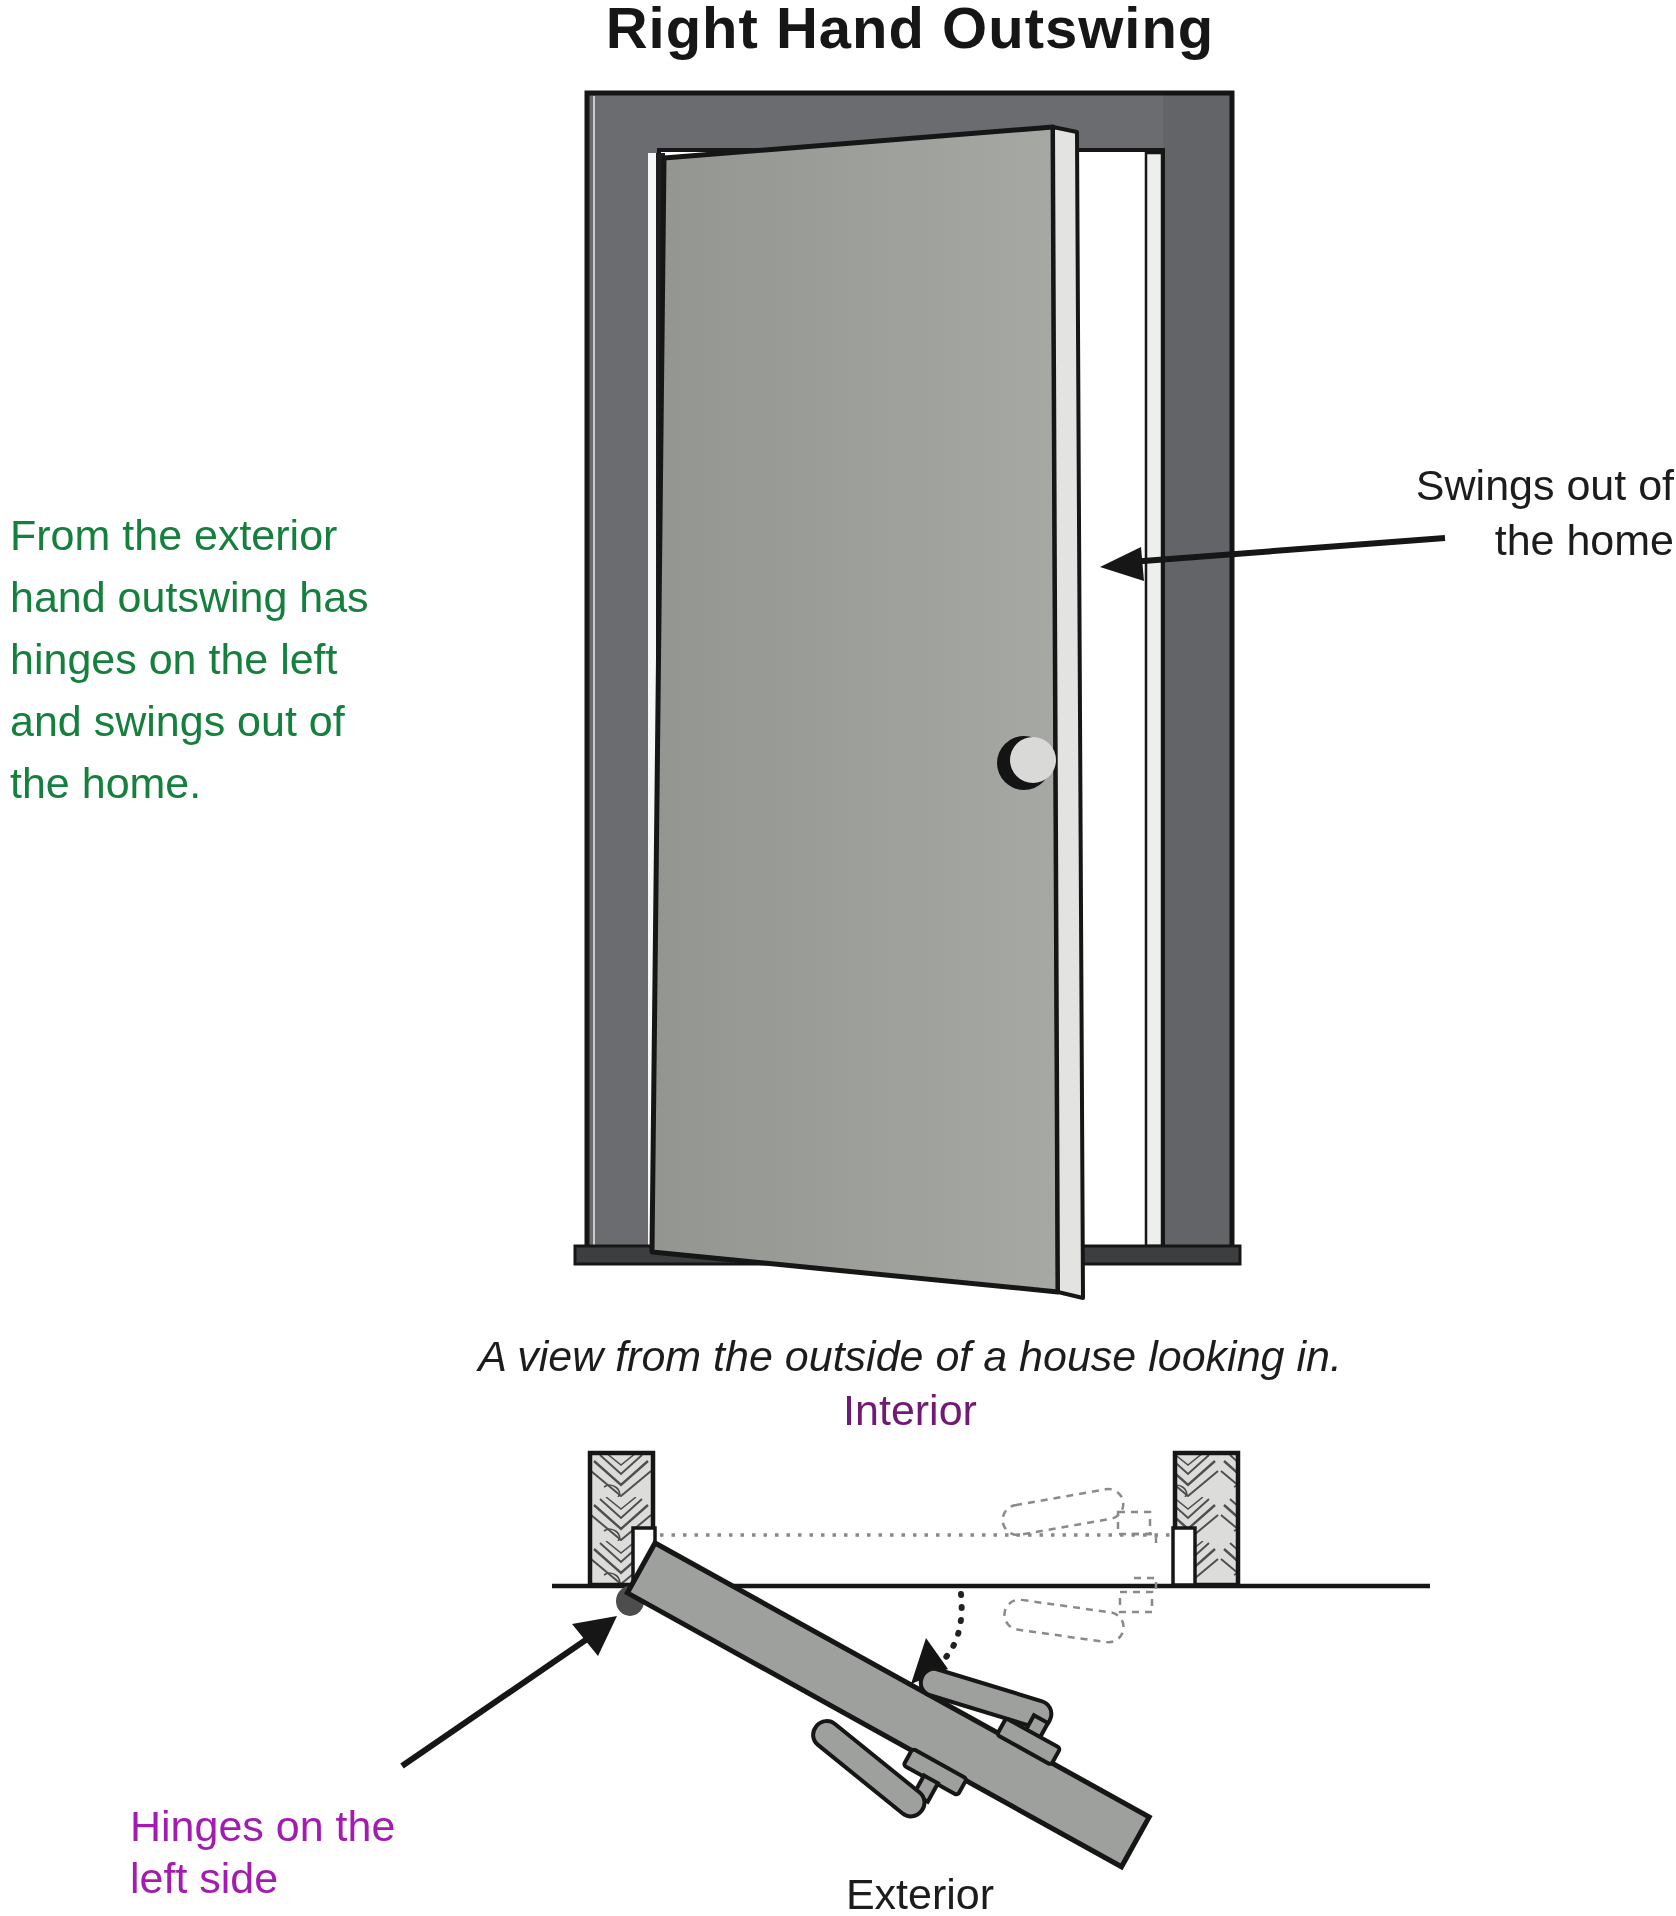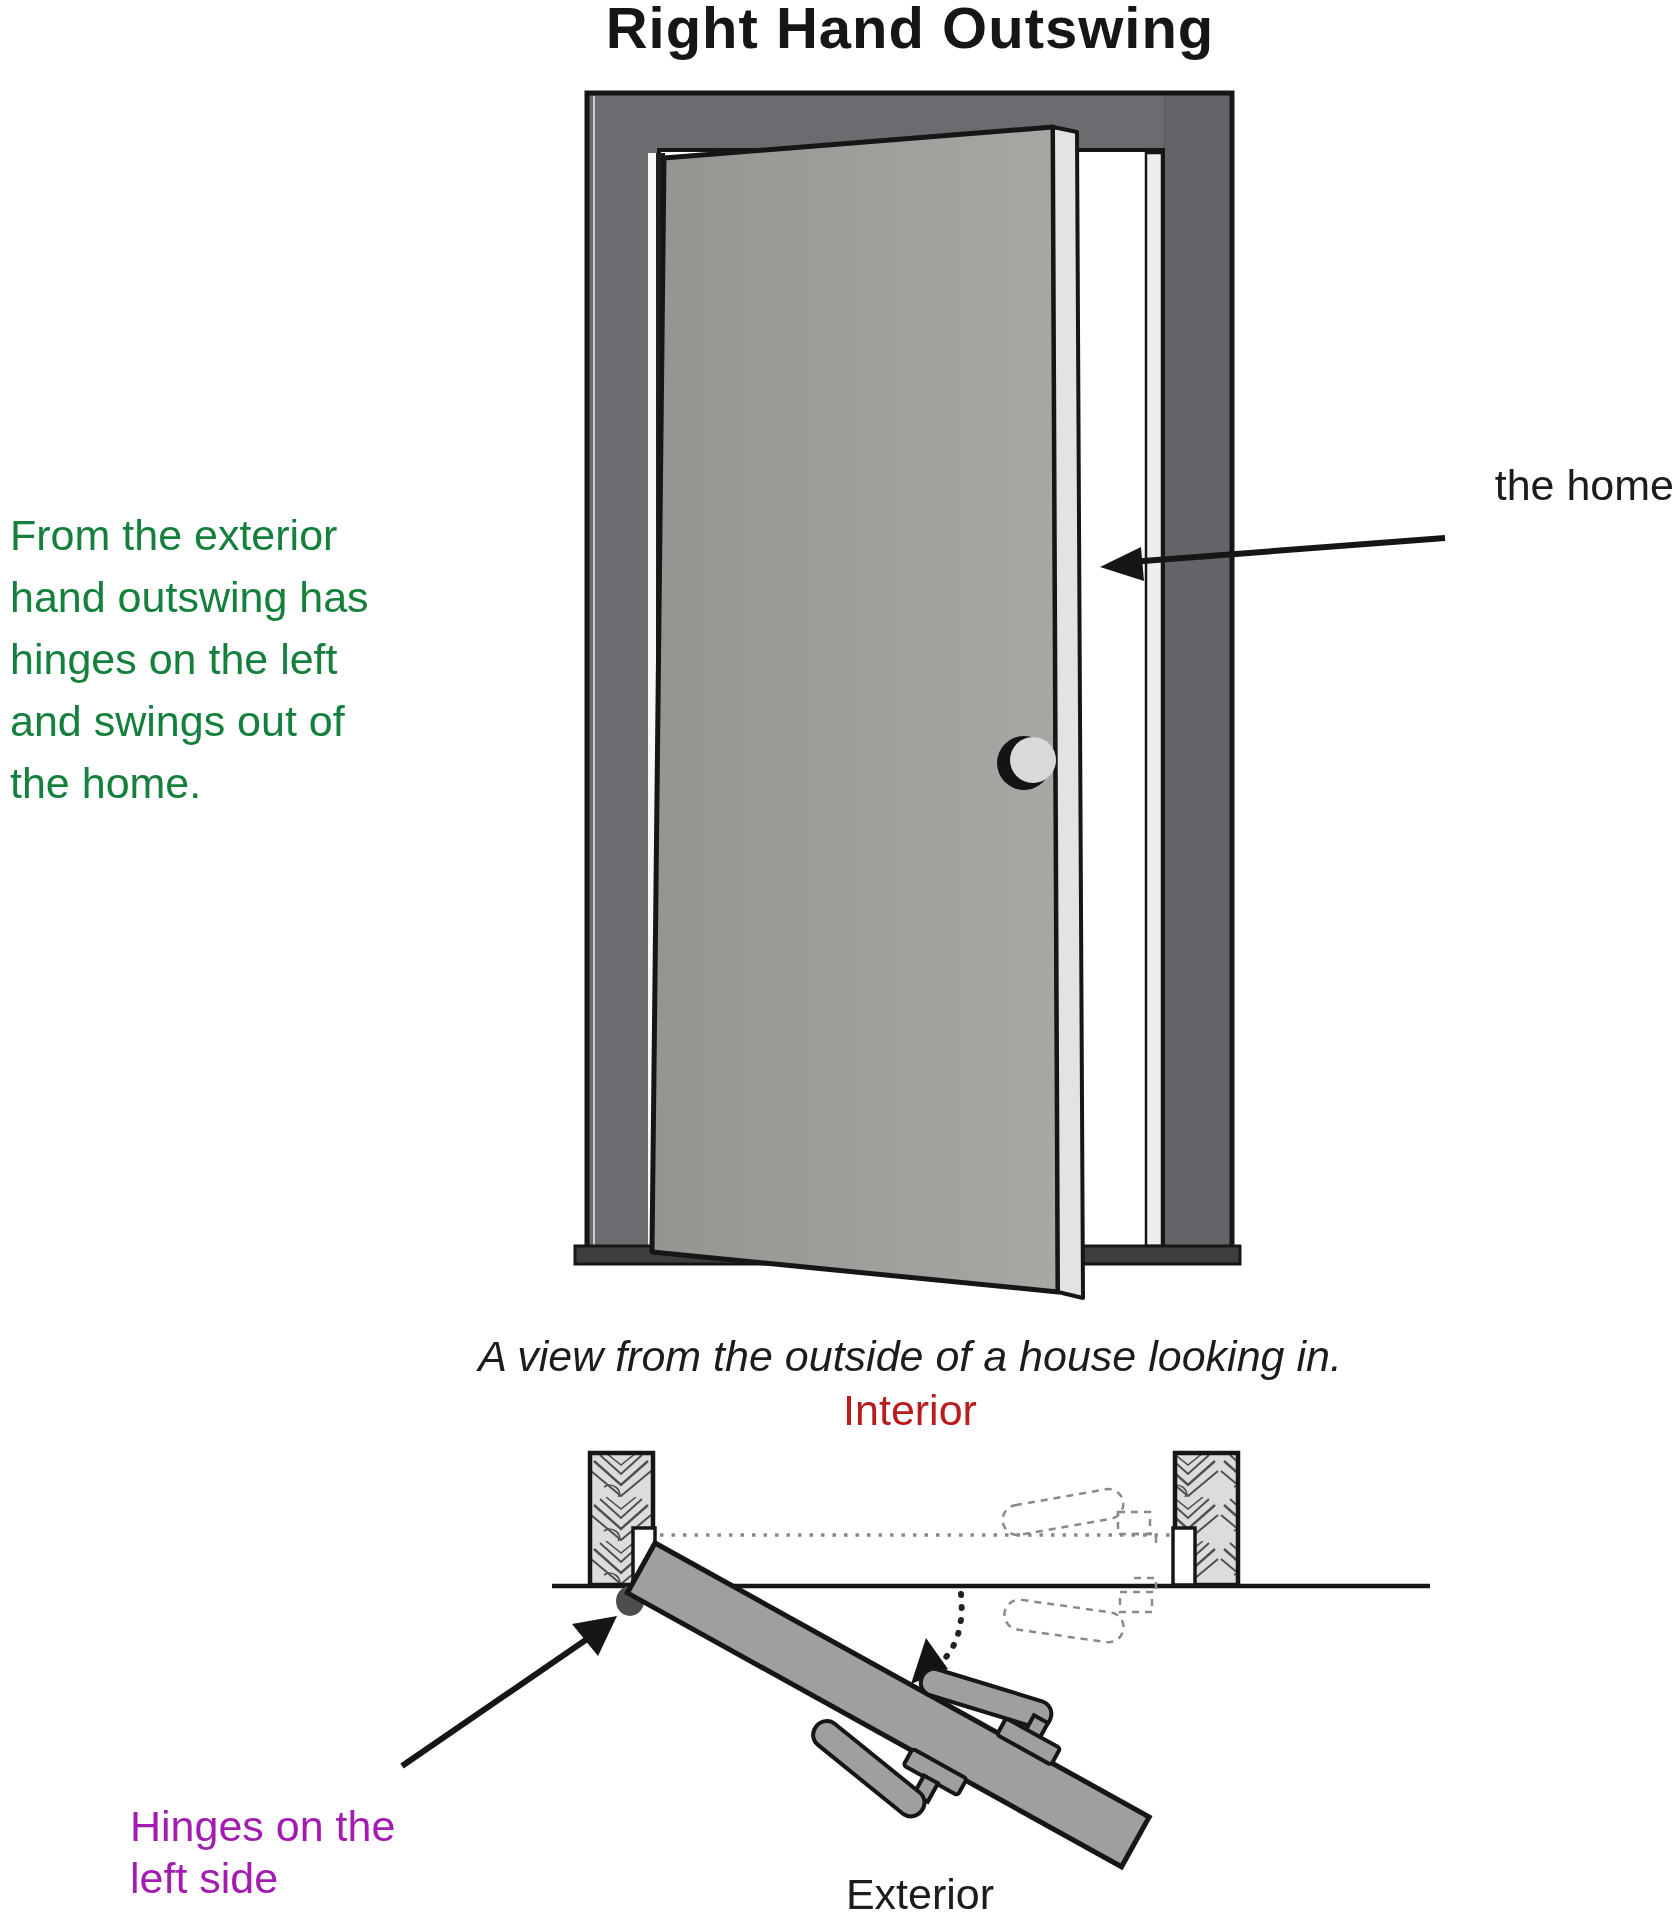--- a/index.html
+++ b/index.html
@@ -16,21 +16,21 @@
   .paragraph{
     left:10px;top:504px;width:460px;font-size:43px;line-height:62px;color:#15803d;
   }
   .swings-label{
     left:1340px;top:458px;width:334px;text-align:right;font-size:43px;line-height:55px;color:#1c1c1c;
   }
   .caption{
     left:380px;top:1332px;width:1060px;text-align:center;font-size:43px;color:#1c1c1c;font-style:italic;
   }
   .interior-label{
-    left:760px;top:1386px;width:300px;text-align:center;font-size:43px;color:#b91c1c;
+    left:760px;top:1386px;width:300px;text-align:center;font-size:43px;color:#701a75;
   }
   .exterior-label{
     left:770px;top:1870px;width:300px;text-align:center;font-size:43px;color:#1c1c1c;
   }
   .hinges-label{
     left:130px;top:1800px;font-size:43px;line-height:52px;color:#a21caf;
   }
 </style>
 </head>
 <body>
@@ -138,20 +138,21 @@
 
 <div class="label paragraph">
   <div>From the exterior</div>
   <div>hand outswing has</div>
   <div>hinges on the left</div>
   <div>and swings out of</div>
   <div>the home.</div>
 </div>
 
 <div class="label swings-label">
+  <div>Swings out of</div>
   <div>the home</div>
 </div>
 
 <div class="label caption">A view from the outside of a house looking in.</div>
 
 <div class="label interior-label">Interior</div>
 
 <div class="label hinges-label">
   <div>Hinges on the</div>
   <div>left side</div>

